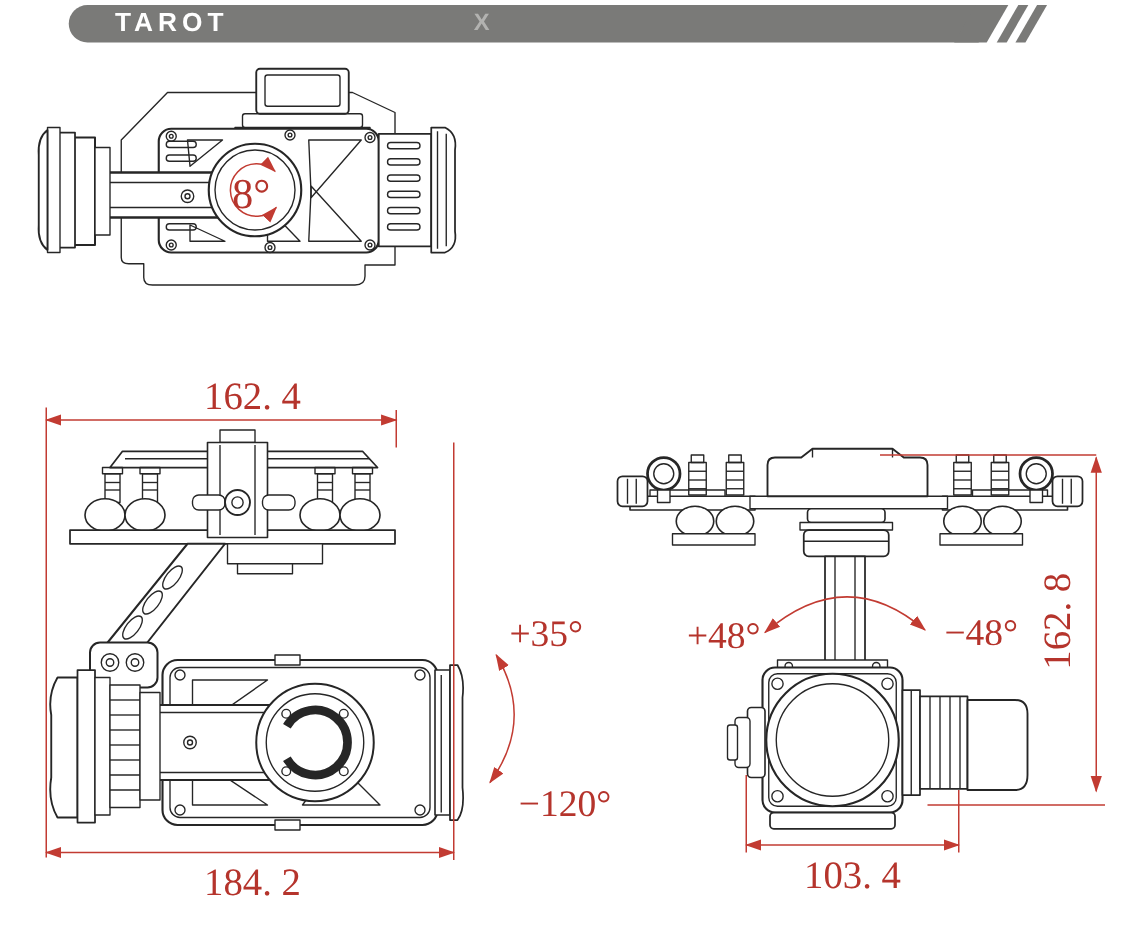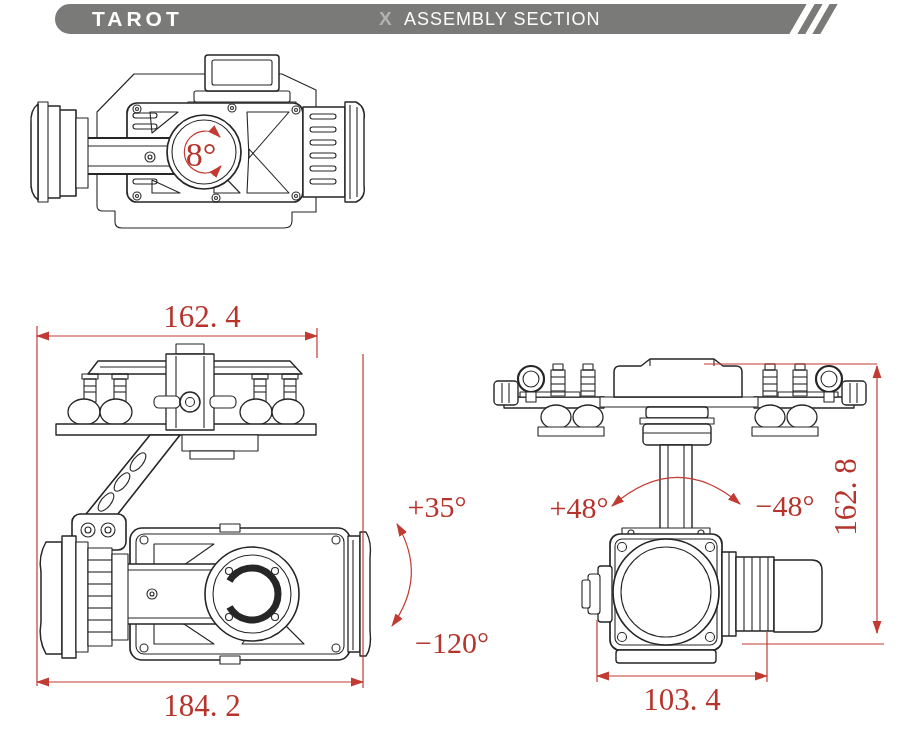--- a/index.html
+++ b/index.html
@@ -23,21 +23,20 @@
 <body>
 
 <div id="page">
 
   <div class="hbar"></div>
   <div class="hbar-end"></div>
   <div class="hstripe hs1"></div>
   <div class="hstripe hs2"></div>
   <div class="htext brand">TAROT</div>
   <div class="htext modelx">X</div>
-  <div class="htext section">ASSEMBLY SECTION</div>
 
   <svg width="905" height="755" viewBox="0 0 905 755" style="position:absolute;left:0;top:0">
     <defs>
       <marker id="arr" viewBox="0 0 10 10" refX="9.2" refY="5" markerWidth="11" markerHeight="11" orient="auto-start-reverse">
         <path d="M0,1.6 L10,5 L0,8.4 Z" fill="#c23b32"></path>
       </marker>
     </defs>
 
     <g stroke="#262626" fill="none" stroke-width="1.1" stroke-linejoin="round">
 

